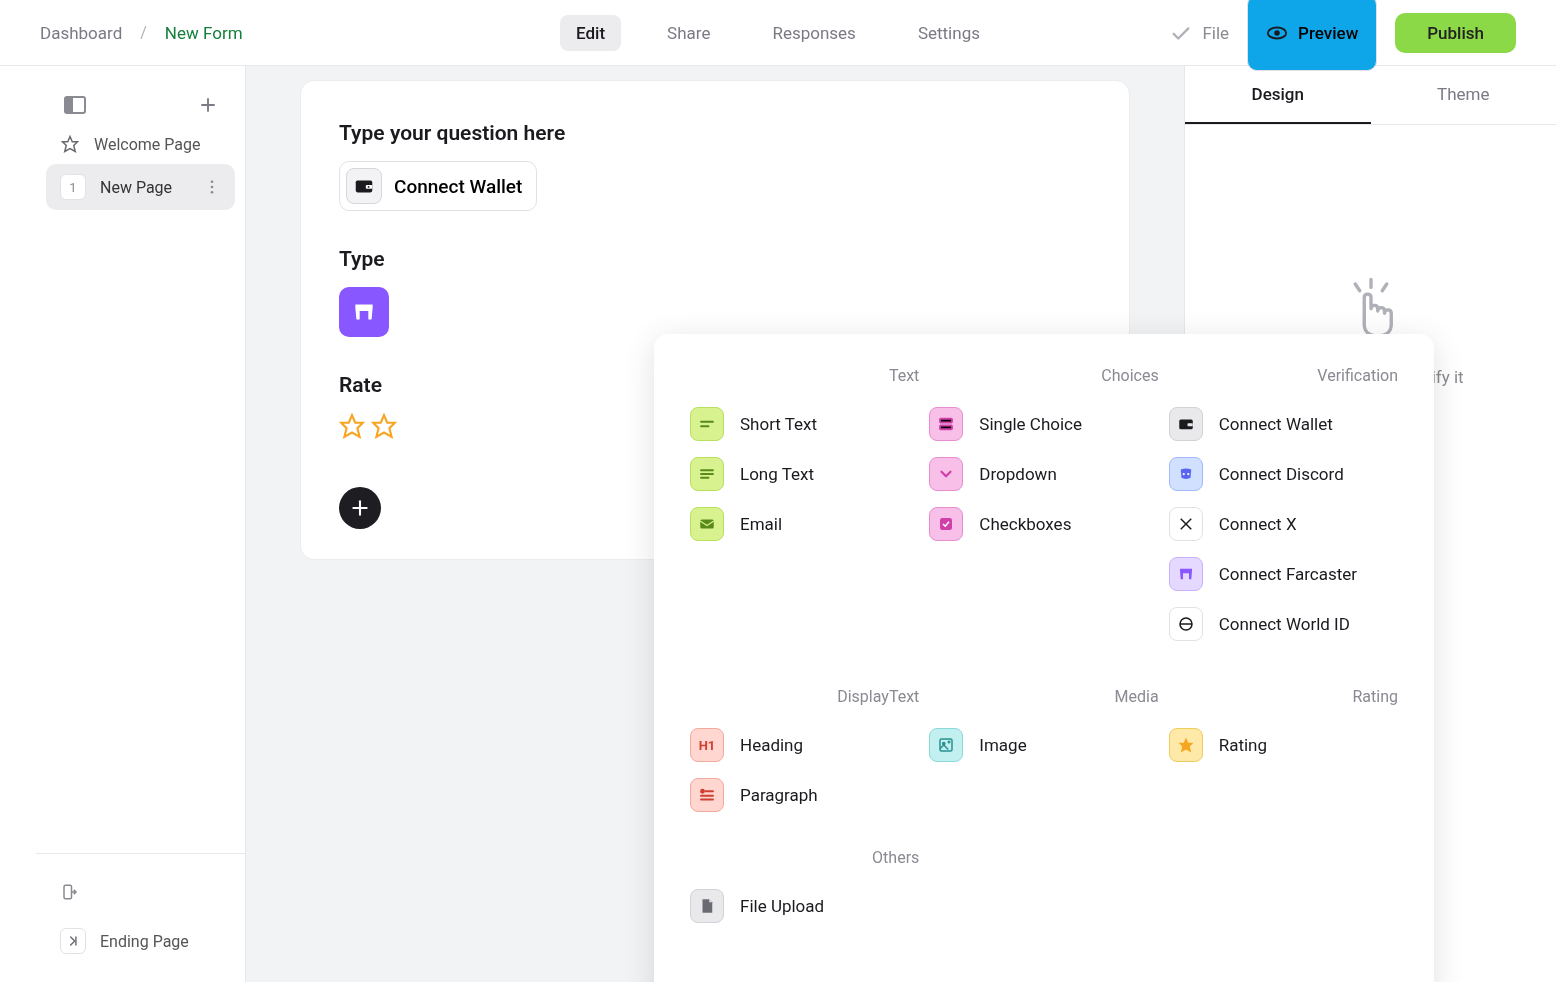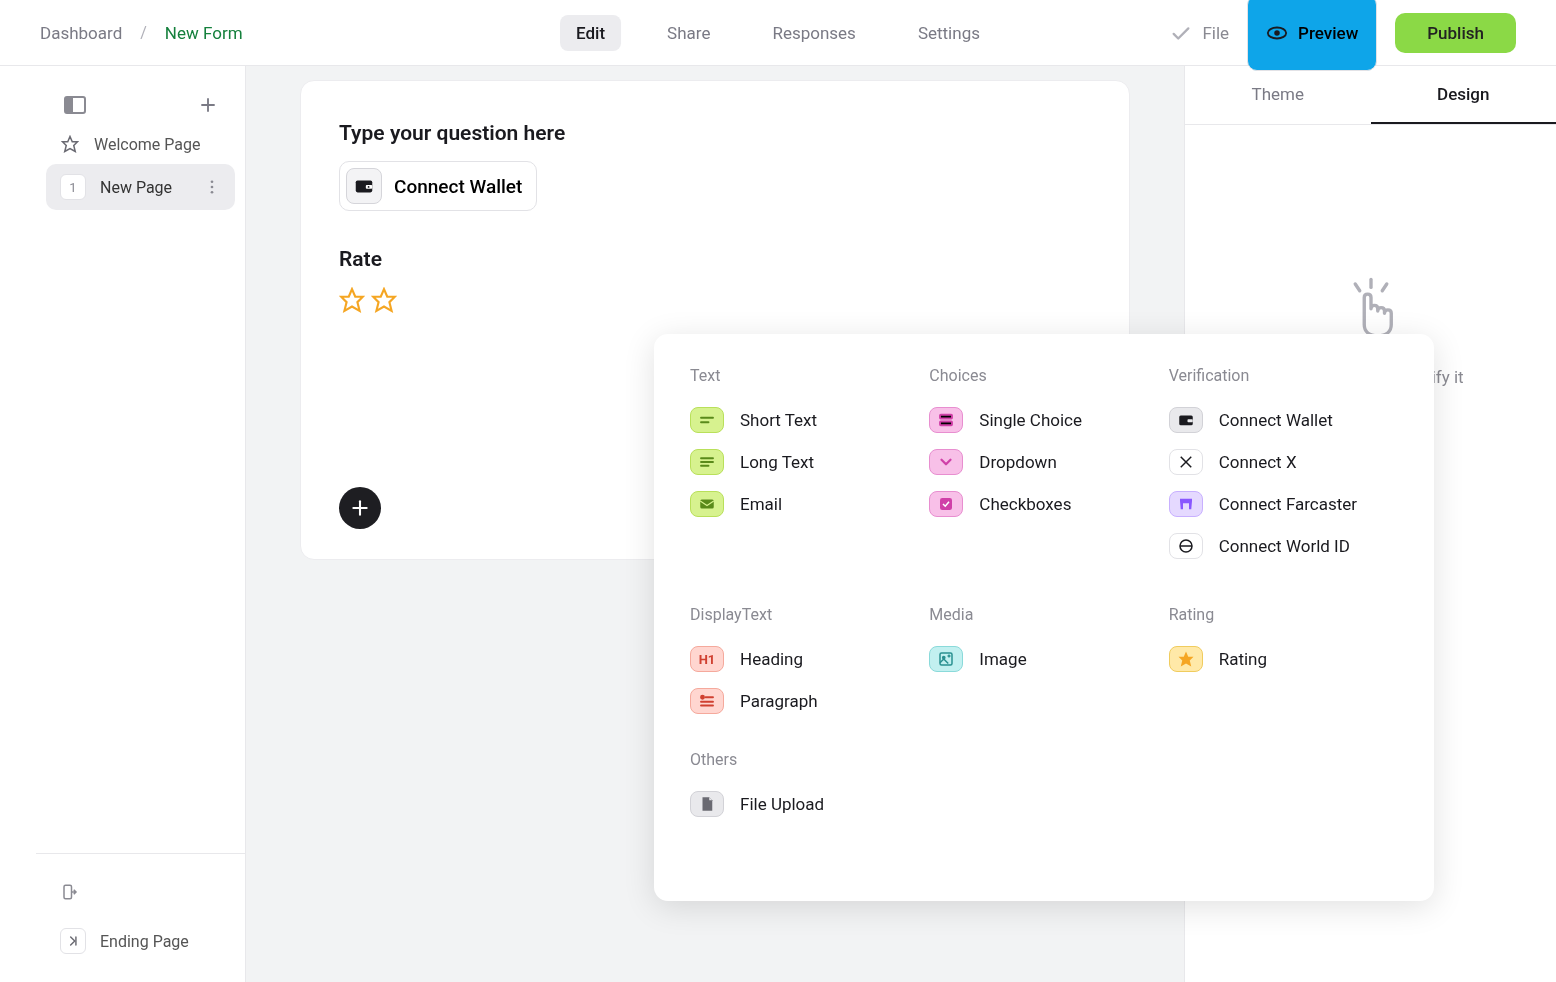--- a/index.html
+++ b/index.html
@@ -45,23 +45,23 @@
 .purple-block { display:inline-flex; width:50px; height:50px; background: #8957ff; border-radius: 10px; align-items:center; justify-content:center; }
 .rating-stars { display:flex; gap: 6px; margin-top: 12px; }
 .star-sm { width: 26px; height: 26px; }
 .add-btn { position: absolute; left: 38px; bottom: 30px; width: 42px; height: 42px; border-radius: 50%; background: #1e1e22; display:flex; align-items:center; justify-content:center; cursor:pointer; }
 .add-btn svg { stroke: #fff; }
 
 
 .popup { position: absolute; left: 408px; top: 268px; width: 780px; background: #fff; border-radius: 14px; box-shadow: 0 6px 32px rgba(0,0,0,.12); padding: 32px 36px; z-index: 50; }
 .popup-cols { display: grid; grid-template-columns: 1fr 1fr 1fr; gap: 10px; }
 .popup-section { margin-bottom: 28px; }
-.popup-header { color: #8a8a92; font-size: 16px; margin-bottom: 14px; }
+.popup-header { color: #8a8a92; font-size: 16px; margin-bottom: 14px; text-align: right; }
 .popup-item { display: flex; align-items: center; gap: 16px; padding: 8px 0; cursor: pointer; }
-.popup-item-icon { width: 34px; height: 26px; border-radius: 8px; display:flex; align-items:center; justify-content:center; border: 1px solid transparent; }
+.popup-item-icon { width: 34px; height: 34px; border-radius: 8px; display:flex; align-items:center; justify-content:center; border: 1px solid transparent; }
 .popup-item-label { font-size: 17px; color: #1a1a1f; }
 
 .ico-green { background: #d7f28f; border-color: #b9e05a; }
 .ico-pink { background: #f8c0e8; border-color: #e88ed0; }
 .ico-gray { background: #e9e9ec; border-color: #d2d2d7; }
 .ico-purple { background: #e5d9ff; border-color: #c8b0ff; }
 .ico-cyan { background: #c2f0f0; border-color: #8adada; }
 .ico-red { background: #ffd6d0; border-color: #f5a99c; }
 .ico-yellow { background: #ffe9a8; border-color: #f0cc5e; }
 .ico-blue { background: #d2e0ff; border-color: #9fb8ff; }
@@ -170,20 +170,28 @@
         <span class="wallet-icon-box">
           <svg width="22" height="22" viewBox="0 0 24 24" fill="#1a1a1f">
               <rect x="3" y="6" width="18" height="13" rx="2" fill="#1a1a1f"></rect>
               <rect x="14" y="11" width="7" height="4" rx="1" fill="#fff"></rect>
               <circle cx="17" cy="13" r="1" fill="#1a1a1f"></circle>
             </svg>
         </span>
         <span>Connect Wallet</span>
       </div>
 
+      <div class="q-block">
+        <div class="q-title">Type</div>
+        <div class="purple-block">
+          <svg width="26" height="26" viewBox="0 0 24 24" fill="#fff">
+              <path d="M4 5h16v3l-1 11h-3V11h-8v8H5L4 8z"></path>
+            </svg>
+        </div>
+      </div>
 
       <div class="q-block">
         <div class="q-title">Rate</div>
         <div class="rating-stars">
           <svg class="star-sm" viewBox="0 0 24 24" fill="none" stroke="#f5a623" stroke-width="2">
               <polygon points="12 2 15 9 22 9 17 14 19 22 12 18 5 22 7 14 2 9 9 9"></polygon>
             </svg>
           <svg class="star-sm" viewBox="0 0 24 24" fill="none" stroke="#f5a623" stroke-width="2">
               <polygon points="12 2 15 9 22 9 17 14 19 22 12 18 5 22 7 14 2 9 9 9"></polygon>
             </svg>
@@ -271,20 +279,30 @@
           <div class="popup-section">
             <div class="popup-header">Verification</div>
             <div class="popup-item">
               <span class="popup-item-icon ico-gray">
                   <svg width="18" height="18" viewBox="0 0 24 24" fill="#1a1a1f">
                     <rect x="3" y="6" width="18" height="13" rx="2"></rect>
                     <rect x="14" y="11" width="7" height="4" rx="1" fill="#e9e9ec"></rect>
                   </svg>
                 </span>
               <span class="popup-item-label">Connect Wallet</span>
+            </div>
+            <div class="popup-item">
+              <span class="popup-item-icon ico-blue">
+                  <svg width="18" height="18" viewBox="0 0 24 24" fill="#5865F2">
+                    <path d="M5 6c4-2 10-2 14 0l-1 11c-3 2-9 2-12 0z"></path>
+                    <circle cx="9" cy="12" r="1.5" fill="#fff"></circle>
+                    <circle cx="15" cy="12" r="1.5" fill="#fff"></circle>
+                  </svg>
+                </span>
+              <span class="popup-item-label">Connect Discord</span>
             </div>
             <div class="popup-item">
               <span class="popup-item-icon ico-white">
                   <svg width="18" height="18" viewBox="0 0 24 24" stroke="#1a1a1f" stroke-width="2">
                     <line x1="5" y1="5" x2="19" y2="19"></line>
                     <line x1="19" y1="5" x2="5" y2="19"></line>
                   </svg>
                 </span>
               <span class="popup-item-label">Connect X</span>
             </div>
@@ -376,22 +394,22 @@
               <span class="popup-item-label">Rating</span>
             </div>
           </div>
         </div>
       </div>
     </div>
   </div>
 
   <div class="right-panel">
     <div class="right-tabs">
+      <div class="right-tab active">Design</div>
       <div class="right-tab">Theme</div>
-      <div class="right-tab active">Design</div>
     </div>
     <div class="right-body">
       <svg class="right-hint-icon" viewBox="0 0 64 64" fill="none" stroke="#b0b0b8" stroke-width="3" stroke-linecap="round" stroke-linejoin="round">
         <line x1="18" y1="8" x2="22" y2="14"></line>
           <line x1="32" y1="4" x2="32" y2="11"></line>
           <line x1="46" y1="8" x2="42" y2="14"></line>
         <path d="M26 26v18c0 6 4 10 12 10s12-4 12-10v-10c0-2-1-3-3-3s-3 1-3 3v-2c0-2-1-3-3-3s-3 1-3 3v-2c0-2-1-3-3-3s-3 1-3 3V20c0-2-1-3-3-3s-3 1-3 3z"></path>
       </svg>
       <div class="right-hint-text">Select a field to modify it</div>
     </div>

